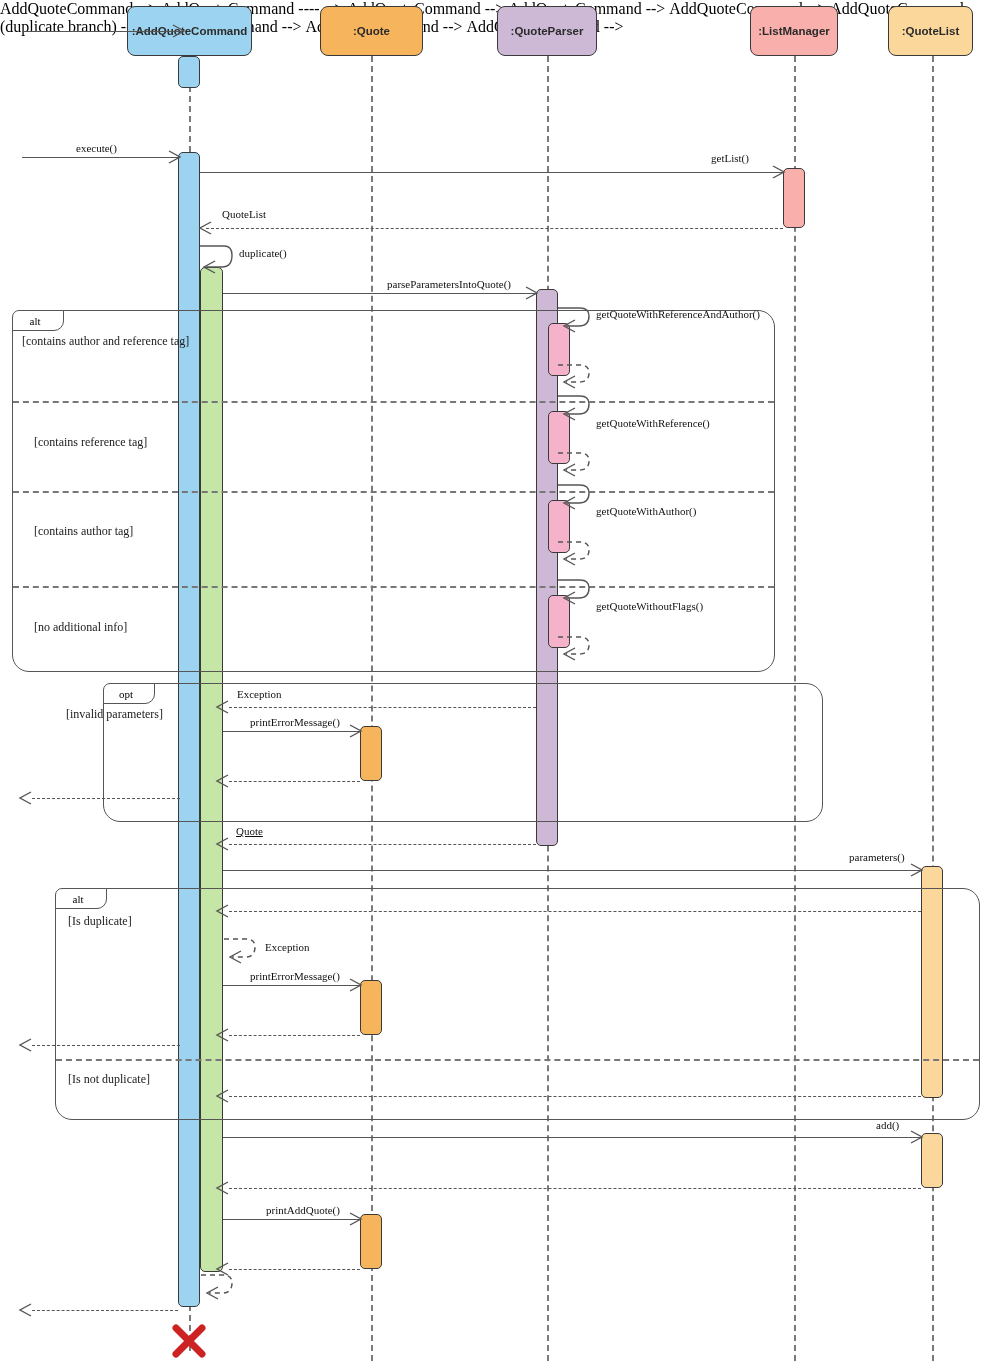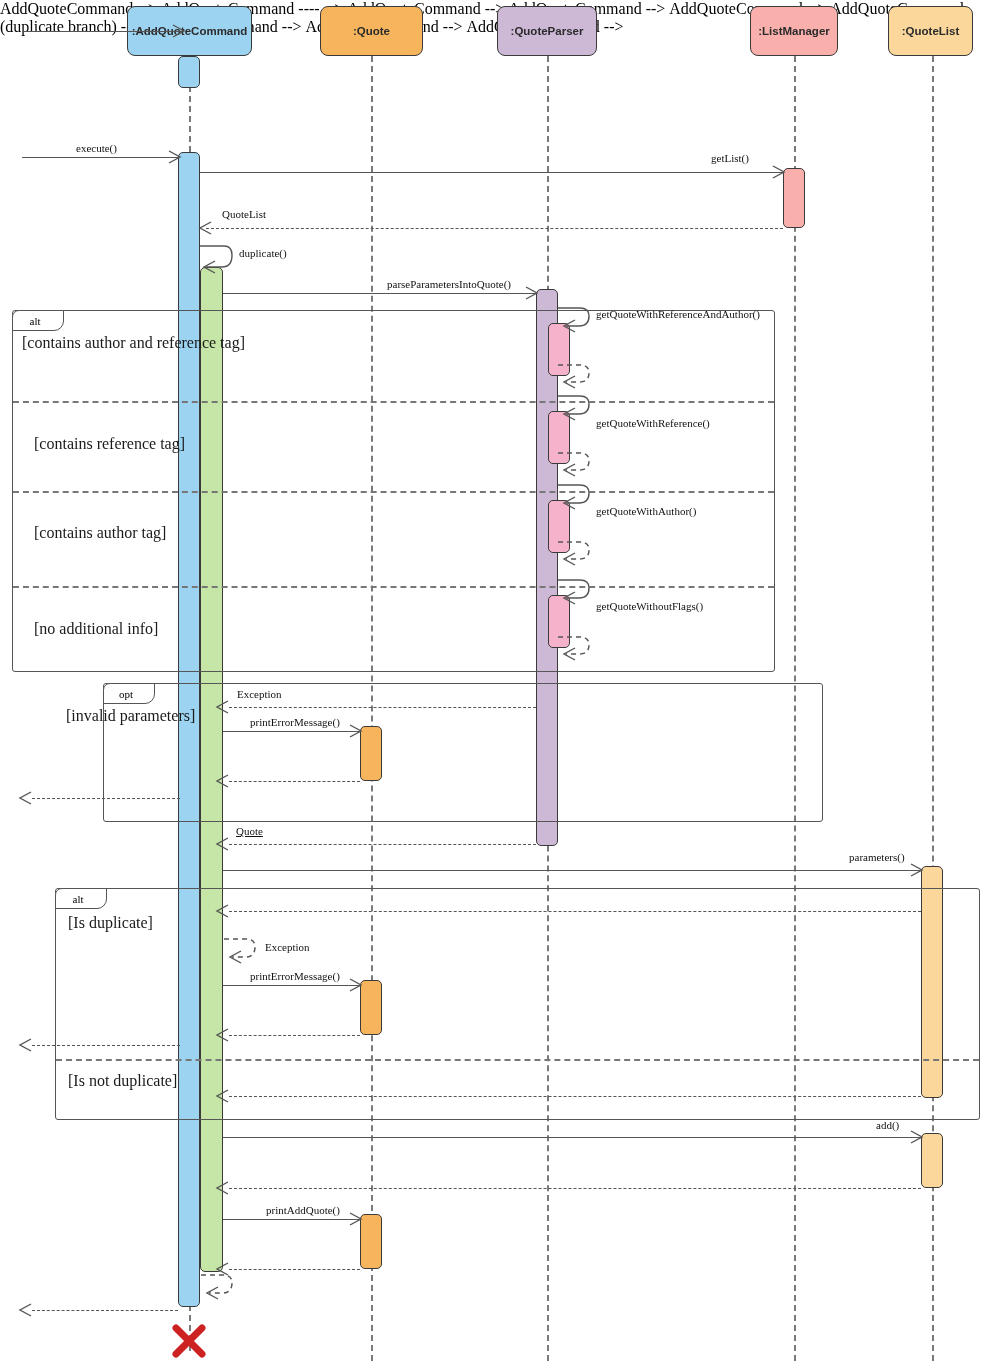--- a/index.html
+++ b/index.html
@@ -31,21 +31,21 @@
     position:absolute;
     border:1px solid #3a3a3a;
     border-radius:5px;
     box-sizing:border-box;
   }
 
   
   .fragment{
     position:absolute;
     border:1px solid #555;
-    border-radius:3px;
+    border-radius:17px;
     box-sizing:border-box;
     background:transparent;
   }
   .frag-tag{
     position:absolute;
     left:-1px;top:-1px;
     height:21px;
     min-width:52px;
     border:1px solid #555;
     border-top-left-radius:7px;
@@ -60,21 +60,21 @@
   }
   .frag-divider{
     position:absolute;
     left:0;right:0;
     height:0;
     border-top:2px dashed #777;
   }
   .guard{
     position:absolute;
     font-family:"Liberation Serif", serif;
-    font-size:16px;
+    font-size:12px;
     color:#1a1a1a;
     white-space:nowrap;
   }
 
   
   .msg-line{
     position:absolute;
     height:0;
     border-top:1.4px solid #555;
   }

